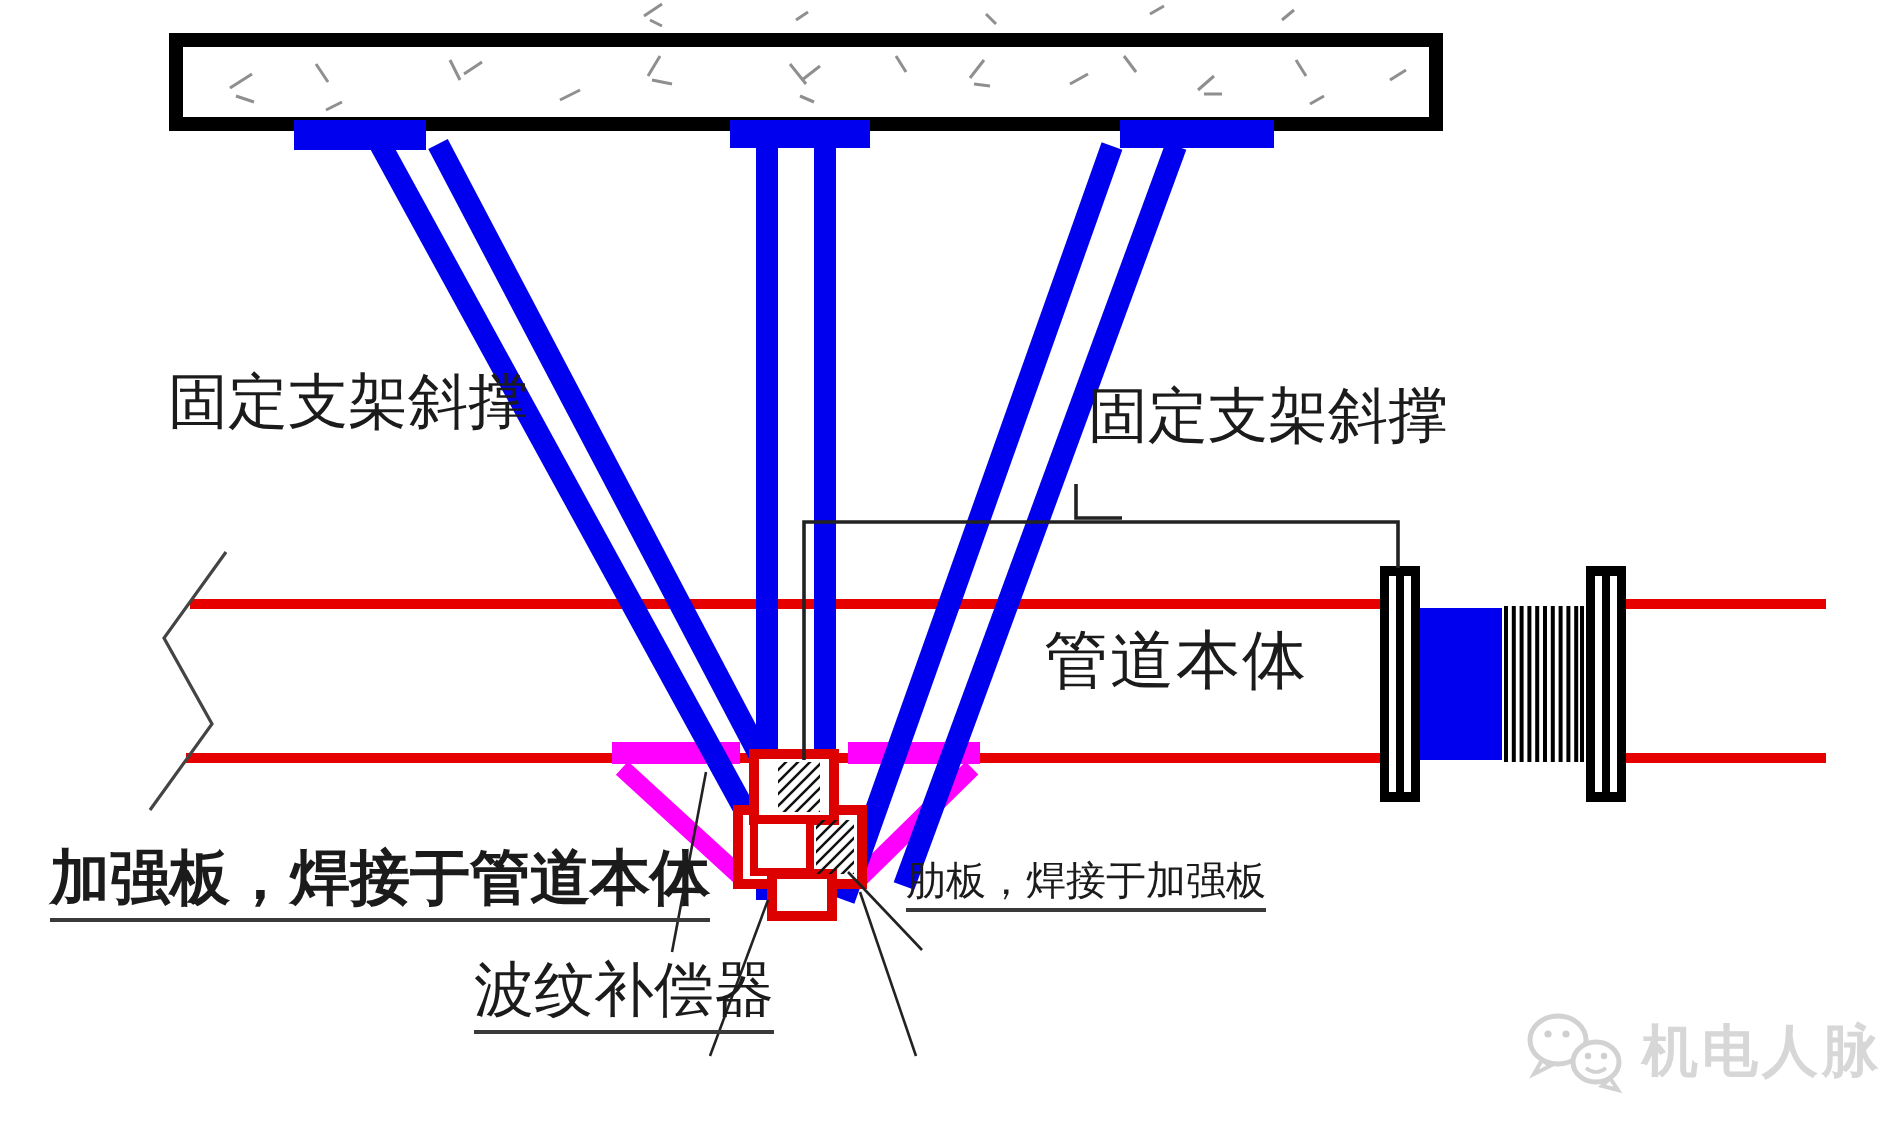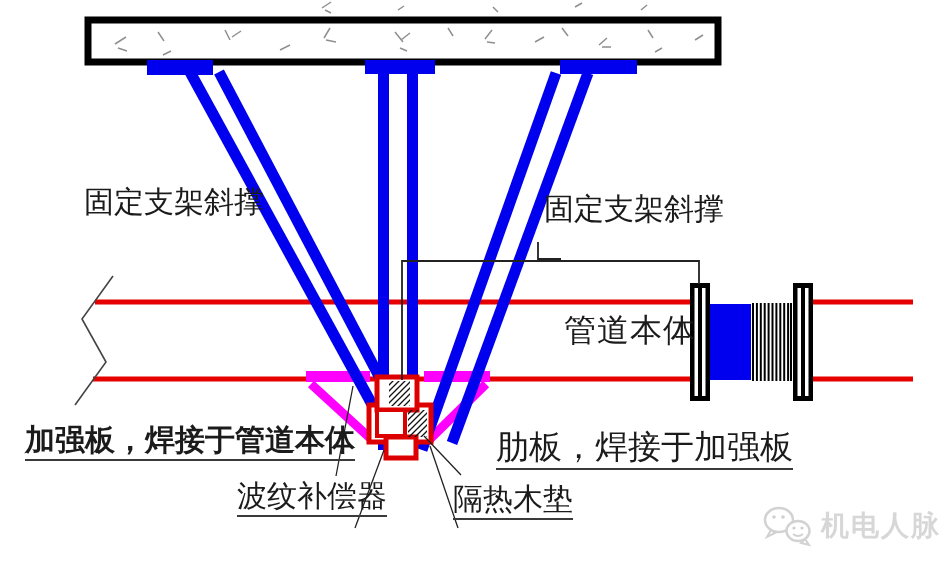--- a/index.html
+++ b/index.html
@@ -7,22 +7,22 @@
     position:relative;width:949px;height:568px;background:#ffffff;overflow:hidden;
     font-family:"DejaVu Sans","Liberation Sans",sans-serif;
   }
   #drawing{position:absolute;left:0;top:0;}
   .lbl{
     position:absolute;color:#1b1b1b;white-space:nowrap;line-height:1.05;
     font-family:"DejaVu Sans","Liberation Sans",sans-serif;
   }
   .lbl.u{border-bottom:2px solid #3a3a3a;padding-bottom:3px;}
   .fs30{font-size:30px;}
-  .fs29{font-size:33px;margin-left:43px;}
-  .fs32{font-size:32px;letter-spacing:1px;margin-left:42px;}
+  .fs29{font-size:20px;}
+  .fs32{font-size:32px;letter-spacing:1px;}
   #lbl-left-brace{left:84px;top:186px;}
   #lbl-right-brace{left:544px;top:193px;}
   #lbl-pipe-body{left:522px;top:314px;}
   #lbl-bellows{left:737px;top:410px;}
   #lbl-reinforce{left:25px;top:424px;font-weight:bold;}
   #lbl-limit{left:237px;top:480px;}
   #lbl-rib{left:453px;top:430px;}
   #lbl-wood{left:453px;top:483px;}
   #watermark{
     position:absolute;left:762px;top:505px;display:flex;align-items:center;gap:7px;
@@ -140,21 +140,20 @@
       <line x1="458" y1="528" x2="430" y2="446" stroke-width="1.3"></line>
     </g>
   </svg>
 
   <div class="lbl fs30" id="lbl-left-brace">固定支架斜撑</div>
   <div class="lbl fs30" id="lbl-right-brace">固定支架斜撑</div>
   <div class="lbl fs32" id="lbl-pipe-body">管道本体</div>
   <div class="lbl fs30 u" id="lbl-reinforce">加强板，焊接于管道本体</div>
   <div class="lbl fs30 u" id="lbl-limit">波纹补偿器</div>
   <div class="lbl fs29 u" id="lbl-rib">肋板，焊接于加强板</div>
-  <div class="lbl fs30 u" id="lbl-wood">隔热木垫</div>
 
   <div id="watermark">
     <svg width="52" height="42" viewBox="0 0 52 42">
       <ellipse cx="17" cy="15" rx="14" ry="12" fill="#ffffff" stroke="#d2d2d2" stroke-width="2.5"></ellipse>
       <circle cx="12" cy="12" r="1.8" fill="#cfcfcf"></circle>
       <circle cx="21" cy="12" r="1.8" fill="#cfcfcf"></circle>
       <path d="M9 25 l-4 7 l8 -4 z" fill="#ffffff" stroke="#d2d2d2" stroke-width="2"></path>
       <ellipse cx="36" cy="26" rx="11.5" ry="10" fill="#ffffff" stroke="#d2d2d2" stroke-width="2.5"></ellipse>
       <circle cx="32" cy="23" r="1.6" fill="#cfcfcf"></circle>
       <circle cx="40" cy="23" r="1.6" fill="#cfcfcf"></circle>

